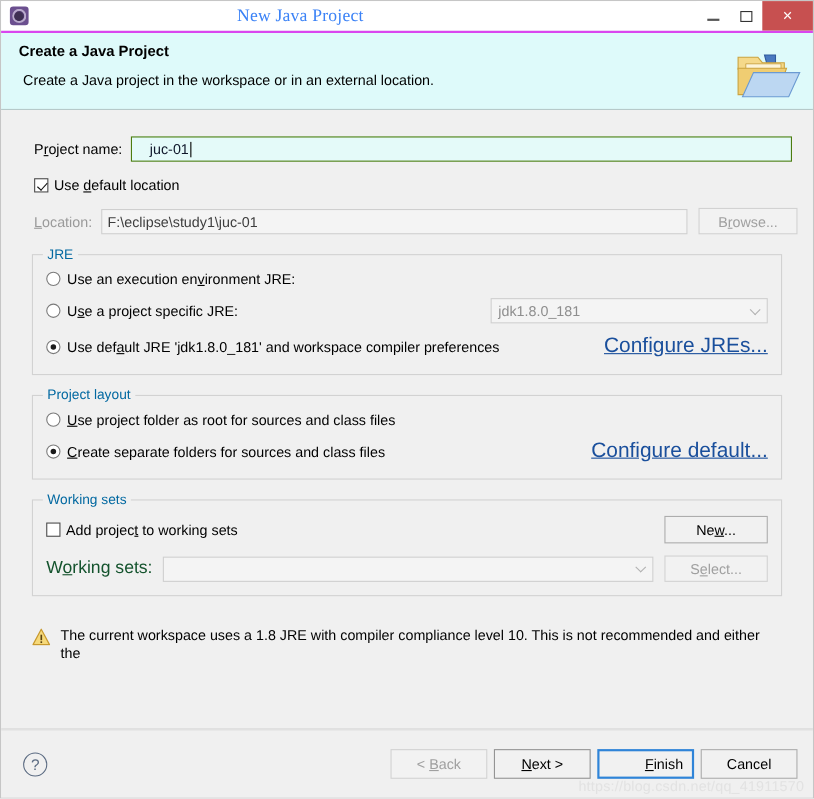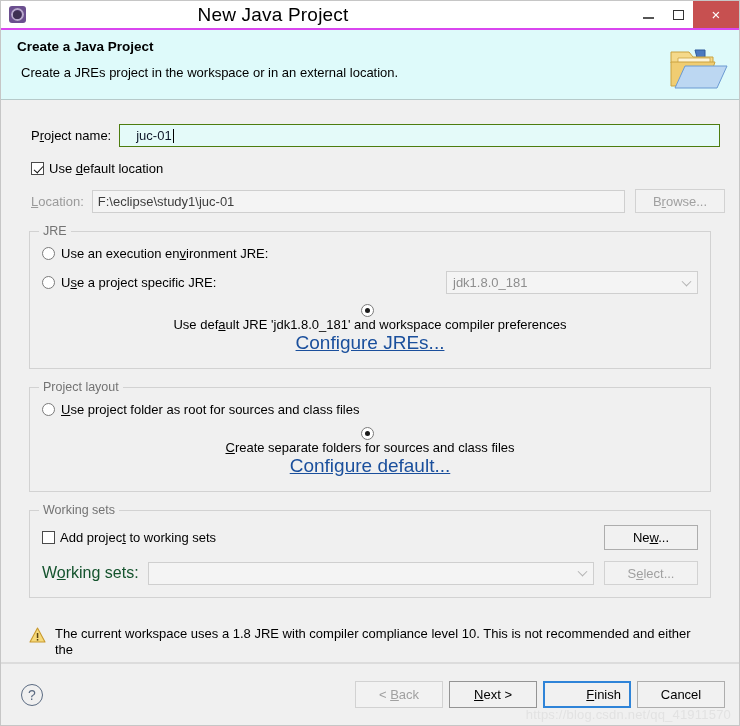--- a/index.html
+++ b/index.html
@@ -52,24 +52,25 @@
   .gear-icon::after {
     content: "";
     position: absolute; left: 4.5px; top: 4.5px;
     width: 8px; height: 8px;
     border-radius: 50%;
     background: #3e2f52;
   }
   #title-text {
     flex: 1;
     display: flex; align-items: center; justify-content: center;
-    font-size: 19px;
-    color: #000000;
+    font-size: 16px;
+    color: #3b82f6;
     letter-spacing: .2px;
     padding-right: 120px;
+    font-family: Liberation Serif, serif;
   }
   #win-buttons { display: flex; align-items: stretch; }
   .win-btn {
     width: 30px;
     display: flex; align-items: center; justify-content: center;
     cursor: default;
     background: #ffffff;
   }
   .win-btn .glyph { display: block; }
   .min-glyph { width: 11px; height: 2px; background: #555; margin-top: 6px; }
@@ -200,25 +201,25 @@
     margin: 18px 0 0 14px;
     margin-right: 14px;
     padding: 14px 12px 12px 12px;
   }
   .group > .legend {
     position: absolute;
     top: -8px; left: 9px;
     background: #f0f0f0;
     padding: 0 4px;
     font-size: 12.5px;
-    color: #737373;
+    color: #0369a1;
   }
 
   .radio-row { display: flex; align-items: center; margin-bottom: 10px; }
-  .radio-row:last-child { margin-bottom: 0; flex-direction: column; }
+  .radio-row:last-child { margin-bottom: 0; }
   .rb {
     width: 13px; height: 13px;
     border-radius: 50%;
     border: 1px solid #7b7b7b;
     background: #fff;
     display: inline-block;
     position: relative;
     margin-right: 6px;
     flex: 0 0 auto;
   }
@@ -349,21 +350,21 @@
         <span class="glyph max-glyph"></span>
       </div>
       <div class="win-btn" id="btn-close">
         <span class="close-glyph">×</span>
       </div>
     </div>
   </div>
 
   <div id="header">
     <div id="header-title">Create a Java Project</div>
-    <div id="header-desc">Create a JREs project in the workspace or in an external location.</div>
+    <div id="header-desc">Create a Java project in the workspace or in an external location.</div>
     <div id="header-icon">
       <svg viewBox="0 0 64 56" width="64" height="56">
         <path d="M30 12 h10 v20 a6 6 0 0 1 -6 6 h-3 v-5 h2 a2 2 0 0 0 2 -2 z" fill="#4a79c0" stroke="#2f5a9c" stroke-width="1"></path>
         <path d="M6 14 h18 l4 5 h20 v6 H6 z" fill="#f5d98a" stroke="#caa23f" stroke-width="1"></path>
         <path d="M13 20 h32 v5 H13 z" fill="#fdf4d8" stroke="#caa23f" stroke-width="0.8"></path>
         <path d="M6 24 h44 l-8 24 H6 z" fill="#f0cd72" stroke="#caa23f" stroke-width="1"></path>
         <path d="M20 28 h42 l-10 22 H10 z" fill="#bcd7f2" stroke="#6b9ad2" stroke-width="1"></path>
       </svg>
     </div>
   </div>

